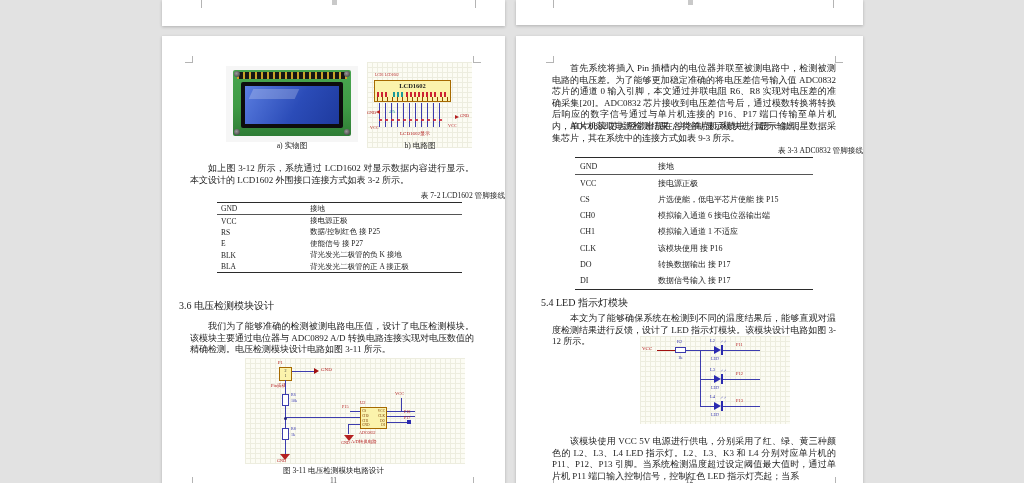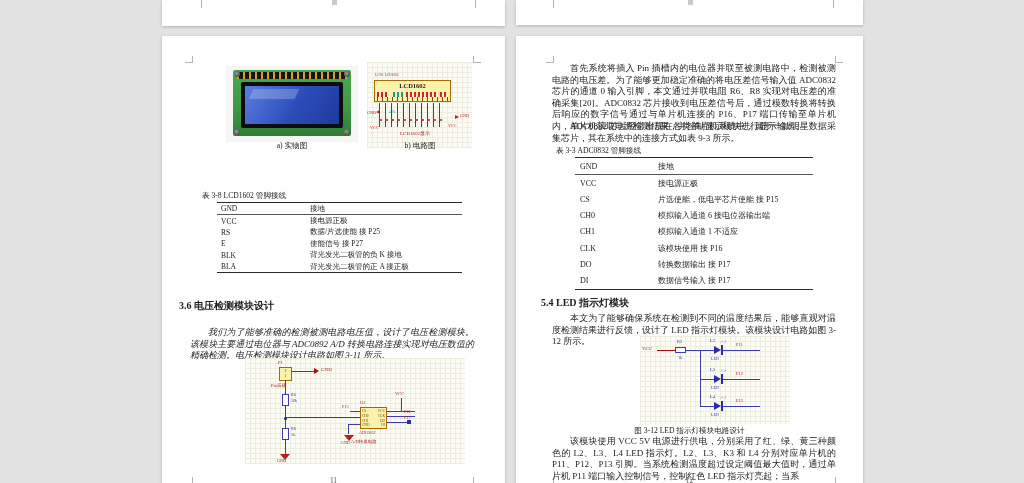--- a/index.html
+++ b/index.html
@@ -8,23 +8,23 @@
   .canvas{position:relative;width:1024px;height:483px;background:#e2e2e2;overflow:hidden;}
   .page{position:absolute;background:#fff;box-shadow:0 1px 3px rgba(0,0,0,.22);overflow:hidden;}
   #prevL{left:162px;top:0;width:343px;height:26px;}
   #prevR{left:516px;top:0;width:347px;height:25px;}
   #pg11{left:162px;top:36px;width:343px;height:475px;}
   #pg12{left:516px;top:36px;width:347px;height:475px;}
   .vmark{position:absolute;width:1px;height:7px;background:#b4b4b4;}
   .hmark{position:absolute;width:7px;height:1px;background:#b4b4b4;}
   .smudge{position:absolute;width:5px;height:5px;background:#c9c9c9;}
   .body-p{position:absolute;font-size:9px;line-height:11.6px;text-align:justify;text-justify:inter-ideograph;text-indent:18px;}
-  .heading{position:absolute;font-size:10px;font-weight:bold;}
+  .heading{position:absolute;font-size:10px;font-weight:normal;}
   .figcap{position:absolute;font-size:7.6px;text-align:center;}
-  .tblcap{position:absolute;font-size:7.6px;text-align:left;padding-left:40px;}
+  .tblcap{position:absolute;font-size:7.6px;text-align:right;}
   .pagenum{position:absolute;font-size:7.5px;color:#555;text-align:center;}
   .tbl{position:absolute;border-top:1px solid #2b2b2b;border-bottom:1px solid #2b2b2b;}
   .trow{display:flex;align-items:center;}
   .trow.hdr{border-bottom:1px solid #555;}
   .t2 .trow{height:11.4px;font-size:7.5px;}
   .t3 .trow{height:16.2px;font-size:8px;}
   .c1{flex:0 0 89px;padding-left:4px;}
   .t3 .c1{flex:0 0 78px;padding-left:5px;}
   .c2{flex:1;}
   .grid{position:absolute;background-color:#fcfcf4;
@@ -98,52 +98,53 @@
       <div class="tinytxt" style="left:22px;top:48px;font-size:3.5px;color:#1b9a9a;">4.7k</div>
       <div style="position:absolute;left:88px;top:53px;width:0;height:0;border-top:2.5px solid transparent;border-bottom:2.5px solid transparent;border-left:4px solid #b42020;"></div>
       <div class="tinytxt red" style="left:93px;top:51px;font-size:4.2px;">GND</div>
       <div class="tinytxt red" style="left:81px;top:61px;font-size:4.2px;">VCC</div>
       <div class="tinytxt red" style="left:33px;top:68px;font-size:5px;">LCD1602显示</div>
     </div>
 
     <div class="figcap" style="left:95px;top:105px;width:70px;">a) 实物图</div>
     <div class="figcap" style="left:223px;top:105px;width:70px;">b) 电路图</div>
 
-
-    <div class="tblcap" style="left:0;top:155px;width:343px;">表 3-8 LCD1602 管脚接线</div>
+    <div class="body-p" style="left:28px;top:127px;width:284px;">如上图 3-12 所示，系统通过 LCD1602 对显示数据内容进行显示。本文设计的 LCD1602 外围接口连接方式如表 3-2 所示。</div>
+
+    <div class="tblcap" style="left:0;top:155px;width:343px;">表 7-2 LCD1602 管脚接线</div>
 
     <div class="tbl t2" style="left:55px;top:166px;width:245px;">
       <div class="trow hdr">
           <div class="c1">GND</div>
           <div class="c2">接地</div>
         </div>
       <div class="trow">
           <div class="c1">VCC</div>
           <div class="c2">接电源正极</div>
         </div>
       <div class="trow">
           <div class="c1">RS</div>
-          <div class="c2">数据/片选使能 接 P25</div>
+          <div class="c2">数据/控制红色 接 P25</div>
         </div>
       <div class="trow">
           <div class="c1">E</div>
           <div class="c2">使能信号 接 P27</div>
         </div>
       <div class="trow">
           <div class="c1">BLK</div>
           <div class="c2">背光发光二极管的负 K 接地</div>
         </div>
       <div class="trow">
           <div class="c1">BLA</div>
           <div class="c2">背光发光二极管的正 A 接正极</div>
         </div>
     </div>
 
     <div class="heading" style="left:17px;top:263px;">3.6 电压检测模块设计</div>
-    <div class="body-p" style="left:28px;top:291px;width:284px;font-style:italic;">我们为了能够准确的检测被测电路电压值，设计了电压检测模块。该模块主要通过电位器与 ADC0892 A/D 转换电路连接实现对电压数值的精确检测。电压检测模块设计电路如图 3-11 所示。</div>
+    <div class="body-p" style="left:28px;top:285px;width:284px;">我们为了能够准确的检测被测电路电压值，设计了电压检测模块。该模块主要通过电位器与 ADC0892 A/D 转换电路连接实现对电压数值的精确检测。电压检测模块设计电路如图 3-11 所示。</div>
 
     <div class="grid" style="left:83px;top:322px;width:220px;height:106px;">
       <div class="tinytxt red" style="left:33px;top:2px;font-size:4.5px;">P1</div>
       <div class="chipbox" style="left:34px;top:9px;width:13px;height:14px;">
         <div style="font-size:4px;line-height:5px;text-align:center;color:#333;">2</div>
         <div style="font-size:4px;line-height:5px;text-align:center;color:#333;">1</div>
       </div>
       <div class="tinytxt red" style="left:26px;top:25px;font-size:4.5px;">Pin插槽</div>
       <div class="wire" style="left:47px;top:13px;width:22px;height:1px;"></div>
       <div style="position:absolute;left:69px;top:10px;width:0;height:0;border-top:3px solid transparent;border-bottom:3px solid transparent;border-left:5px solid #a01010;"></div>
@@ -187,20 +188,21 @@
       <div class="wire" style="left:142px;top:58px;width:28px;height:1px;"></div>
       <div class="tinytxt red" style="left:159px;top:56.5px;font-size:4px;">P17</div>
       <div class="wire" style="left:142px;top:64px;width:20px;height:1px;"></div>
       <div style="position:absolute;left:162px;top:62px;width:4px;height:4px;background:#2a2ab0;"></div>
       <div class="wire" style="left:103px;top:66px;width:12px;height:1px;"></div>
       <div class="wire" style="left:103px;top:66px;width:1px;height:10px;"></div>
       <div class="gnd-tri" style="left:99px;top:77px;"></div>
       <div class="tinytxt red" style="left:96px;top:82px;font-size:4px;">GND</div>
     </div>
 
+    <div class="figcap" style="left:0;top:430px;width:343px;">图 3-11 电压检测模块电路设计</div>
     <div class="pagenum" style="left:0;top:440px;width:343px;">11</div>
   </div>
 
   <div class="page" id="pg12">
     <div class="vmark" style="left:37px;top:20px;"></div>
     <div class="hmark" style="left:30px;top:26px;"></div>
     <div class="vmark" style="left:319px;top:20px;"></div>
     <div class="hmark" style="left:320px;top:26px;"></div>
     <div class="vmark" style="left:37px;top:441px;"></div>
     <div class="vmark" style="left:319px;top:441px;"></div>
@@ -278,18 +280,17 @@
       <div class="wire" style="left:60px;top:70px;width:14px;height:1px;"></div>
       <div class="tinytxt blue" style="left:70px;top:58px;font-size:4.5px;">L4</div>
       <div class="tinytxt blue" style="left:80px;top:59px;font-size:4px;">↗↗</div>
       <div class="led-tri" style="left:74px;top:66px;"></div>
       <div class="led-bar" style="left:81px;top:65px;"></div>
       <div class="tinytxt blue" style="left:71px;top:76px;font-size:4px;">LED</div>
       <div class="wire" style="left:83px;top:70px;width:37px;height:1px;"></div>
       <div class="tinytxt red" style="left:96px;top:62px;font-size:4.5px;">P13</div>
     </div>
 
-    <div class="figcap" style="left:0;top:390px;width:347px;">图 3-12 LED 指示灯模块电路设计</div>
     <div class="body-p" style="left:36px;top:400px;width:284px;">该模块使用 VCC 5V 电源进行供电，分别采用了红、绿、黄三种颜色的 L2、L3、L4 LED 指示灯。L2、L3、K3 和 L4 分别对应单片机的 P11、P12、P13 引脚。当系统检测温度超过设定阈值最大值时，通过单片机 P11 端口输入控制信号，控制红色 LED 指示灯亮起；当系</div>
     <div class="pagenum" style="left:0;top:440px;width:347px;">12</div>
   </div>
 
 </div>
 
 </body></html>

